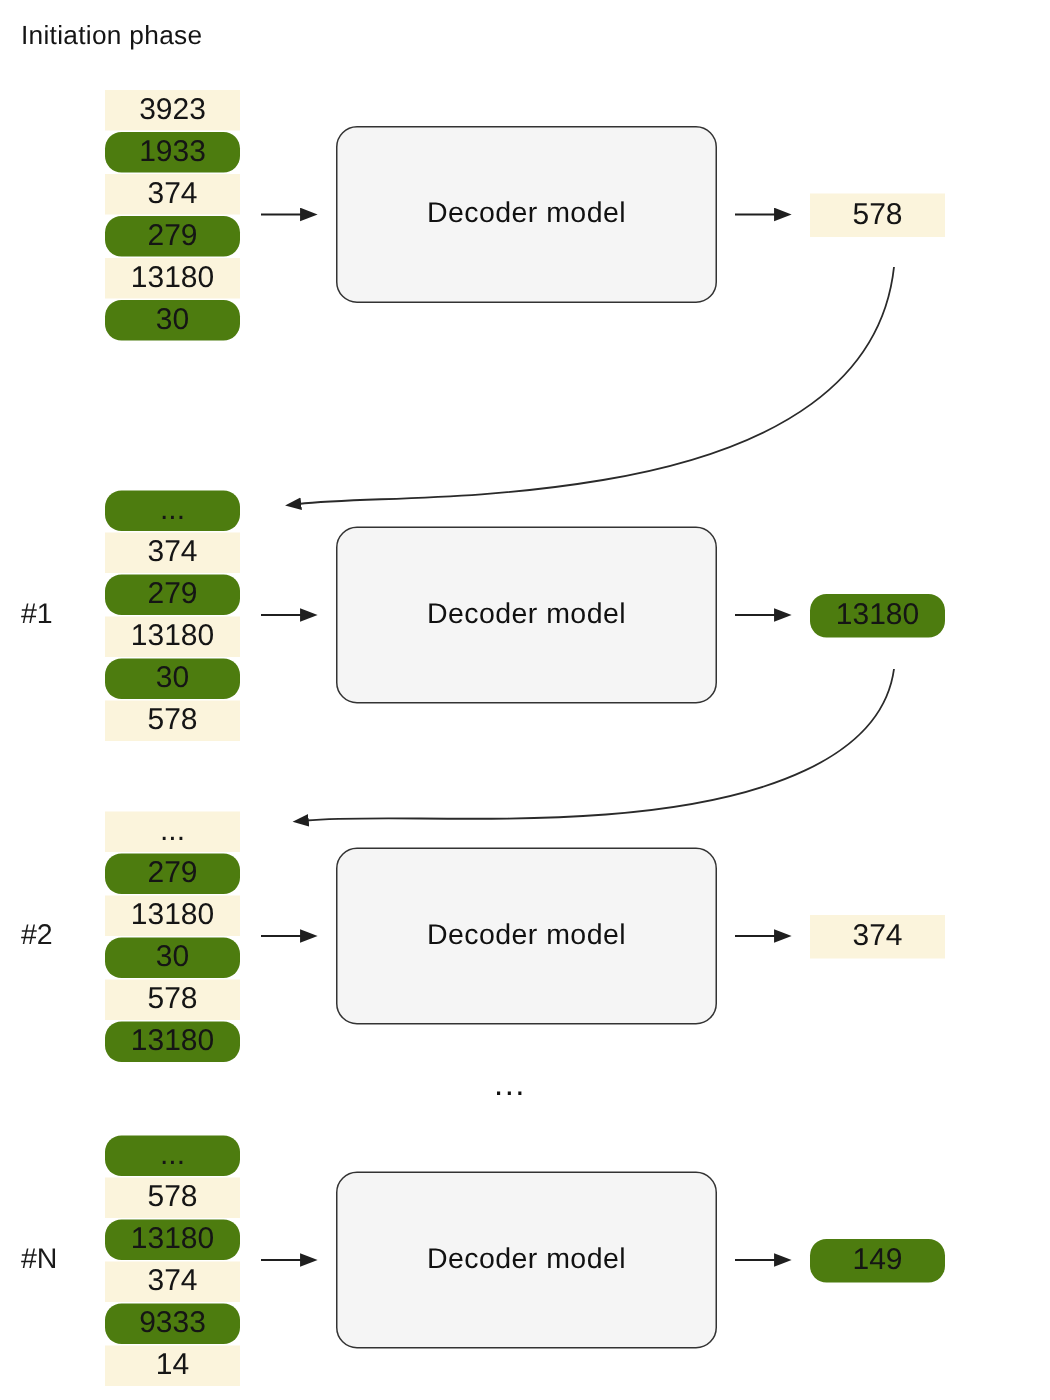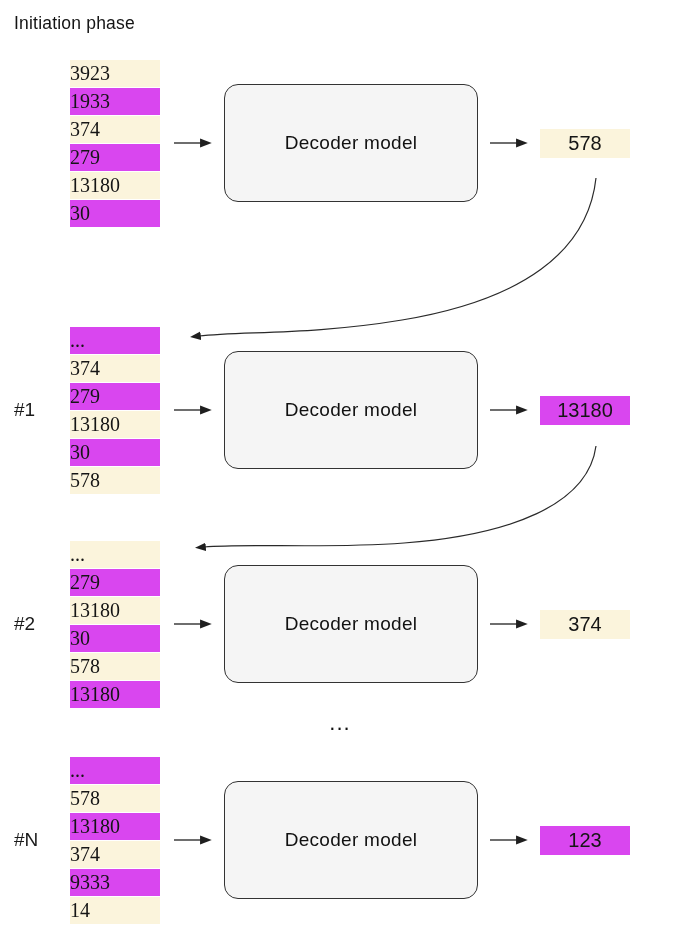--- a/index.html
+++ b/index.html
@@ -3,25 +3,25 @@
 <meta charset="utf-8">
 <style>
   html,body{margin:0;padding:0;background:#ffffff;}
   .canvas{
     position:relative;width:700px;height:933px;background:#ffffff;
     font-family:"Liberation Sans", sans-serif;color:#1a1a1a;overflow:hidden;
   }
   .title{position:absolute;font-size:17.5px;letter-spacing:.2px;color:#141414;text-align:right;}
   .stack{position:absolute;width:90px;}
   .token{
-    height:27px;line-height:27px;margin-bottom:1px;
-    font-size:20px;color:#151515;font-family:Liberation Serif, serif;
+    height:27px;line-height:27px;margin-bottom:1px;text-align:center;
+    font-size:20px;color:#151515;
   }
   .token[data-color="yellow"],.out[data-color="yellow"]{background:#fbf4dc;}
-  .token[data-color="blue"],.out[data-color="blue"]{background:#d946ef;}
+  .token[data-color="blue"],.out[data-color="blue"]{background:#4d7c0f;border-radius:11px;}
   .box{
     position:absolute;left:224px;width:254px;height:118px;box-sizing:border-box;
     background:#f5f5f5;border:1.4px solid #333333;border-radius:14px;
     display:flex;align-items:center;justify-content:center;
   }
   .box span{font-size:19px;color:#111111;letter-spacing:.3px;}
   .out{
     position:absolute;left:540px;width:90px;height:29px;line-height:29px;
     text-align:center;font-size:20px;color:#151515;
   }
@@ -85,21 +85,21 @@
     <div class="token" data-color="blue">...</div>
     <div class="token" data-color="yellow">578</div>
     <div class="token" data-color="blue">13180</div>
     <div class="token" data-color="yellow">374</div>
     <div class="token" data-color="blue">9333</div>
     <div class="token" data-color="yellow">14</div>
   </div>
   <div class="box" style="top:781px">
     <span>Decoder model</span>
   </div>
-  <div class="out" style="top:826px" data-color="blue">123</div>
+  <div class="out" style="top:826px" data-color="blue">149</div>
 
   <svg class="overlay" viewBox="0 0 700 933">
     <defs>
       <marker id="ah" markerWidth="10" markerHeight="8" refX="1.5" refY="3.5" orient="auto">
         <path d="M0,0 L9,3.5 L0,7 z" fill="#1f1f1f"></path>
       </marker>
     </defs>
 
     <line x1="174" y1="143" x2="202" y2="143" stroke="#1f1f1f" stroke-width="1.3" marker-end="url(#ah)"></line>
     <line x1="174" y1="410" x2="202" y2="410" stroke="#1f1f1f" stroke-width="1.3" marker-end="url(#ah)"></line>

